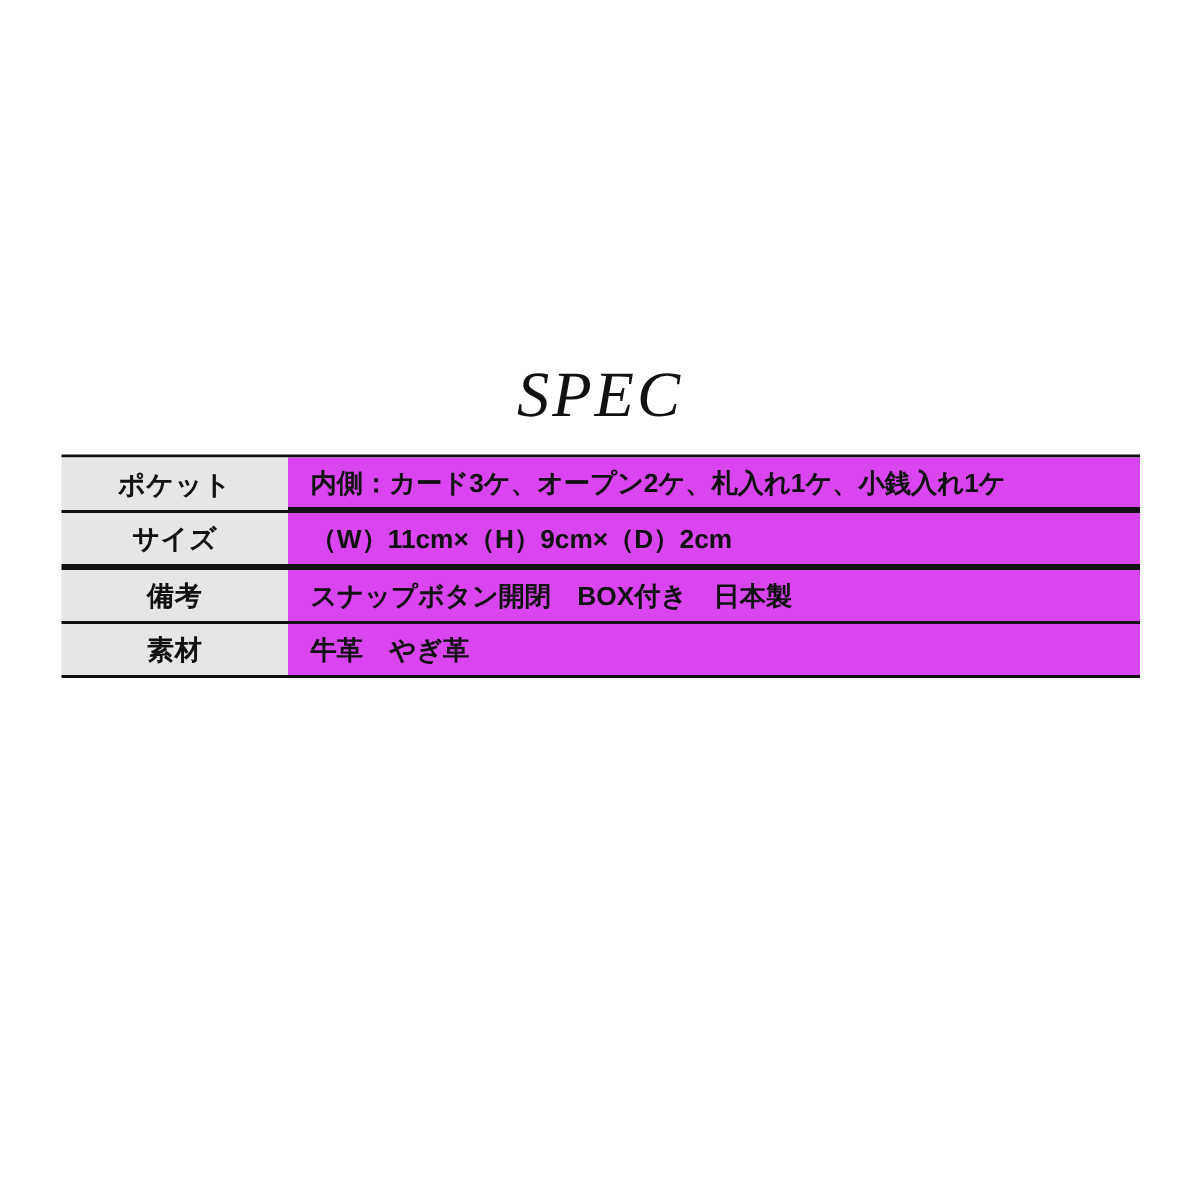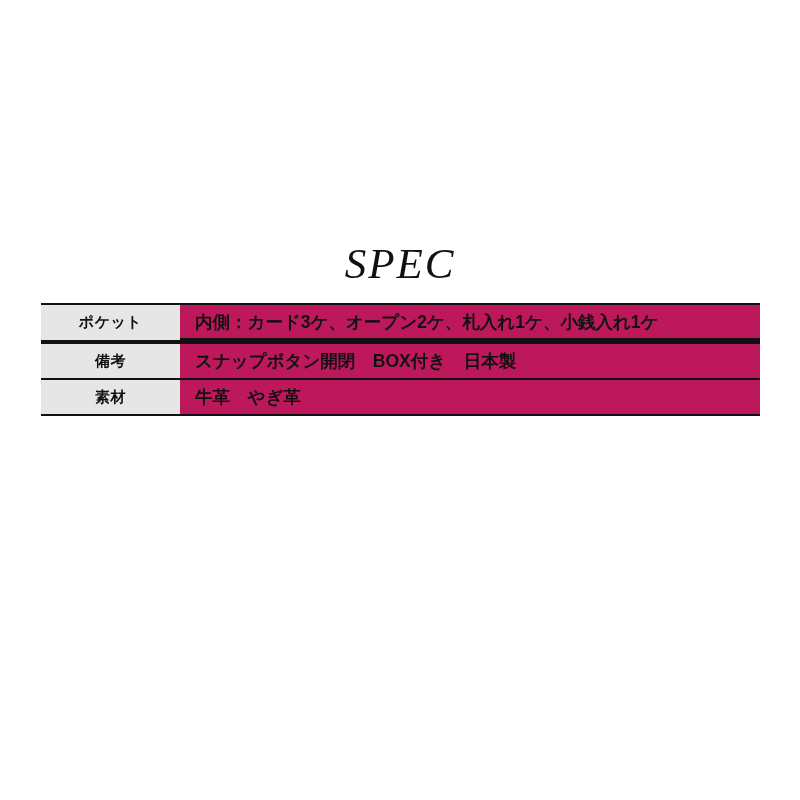--- a/index.html
+++ b/index.html
@@ -37,35 +37,35 @@
     left: 41px;
     width: 719px;
     border-top: 2px solid var(--border-color);
   }
   .row {
     display: flex;
     border-bottom: 2px solid var(--border-color);
   }
   .label {
     flex: none;
-    width: 139px;
+    width: 151px;
     background: var(--label-bg);
     display: flex;
     align-items: center;
     justify-content: center;
     font-weight: bold;
-    font-size: 15px;
+    font-size: 18px;
     color: var(--text-color);
     letter-spacing: 0.5px;
   }
   .values {
     flex: 1;
     display: flex;
     flex-direction: column;
-    background: #be185d;
+    background: #d946ef;
   }
   .value {
     display: flex;
     align-items: center;
     padding-left: 15px;
     font-weight: bold;
     font-size: 17.5px;
     color: var(--text-color);
     white-space: nowrap;
   }
@@ -82,20 +82,26 @@
 
   <div class="spec-table">
 
     <div class="row row-double">
       <div class="label">ポケット</div>
       <div class="values">
         <div class="value sub">内側：カード3ケ、オープン2ケ、札入れ1ケ、小銭入れ1ケ</div>
       </div>
     </div>
 
+    <div class="row row-simple">
+      <div class="label">サイズ</div>
+      <div class="values">
+        <div class="value">（W）11cm×（H）9cm×（D）2cm</div>
+      </div>
+    </div>
 
     <div class="row row-simple">
     </div>
 
     <div class="row row-simple">
       <div class="label">備考</div>
       <div class="values">
         <div class="value">スナップボタン開閉　BOX付き　日本製</div>
       </div>
     </div>

